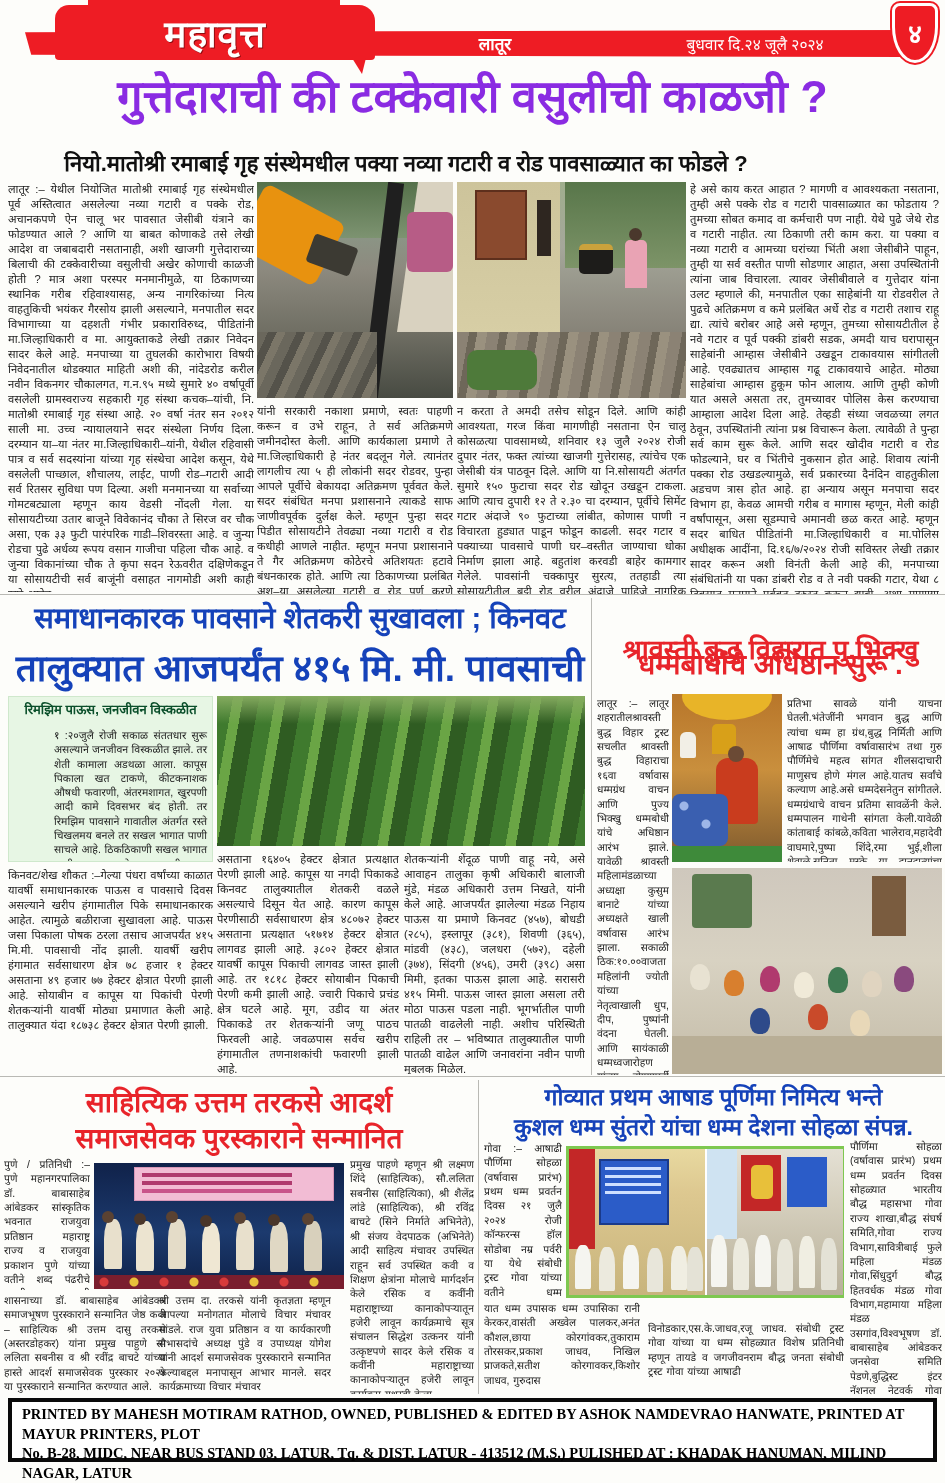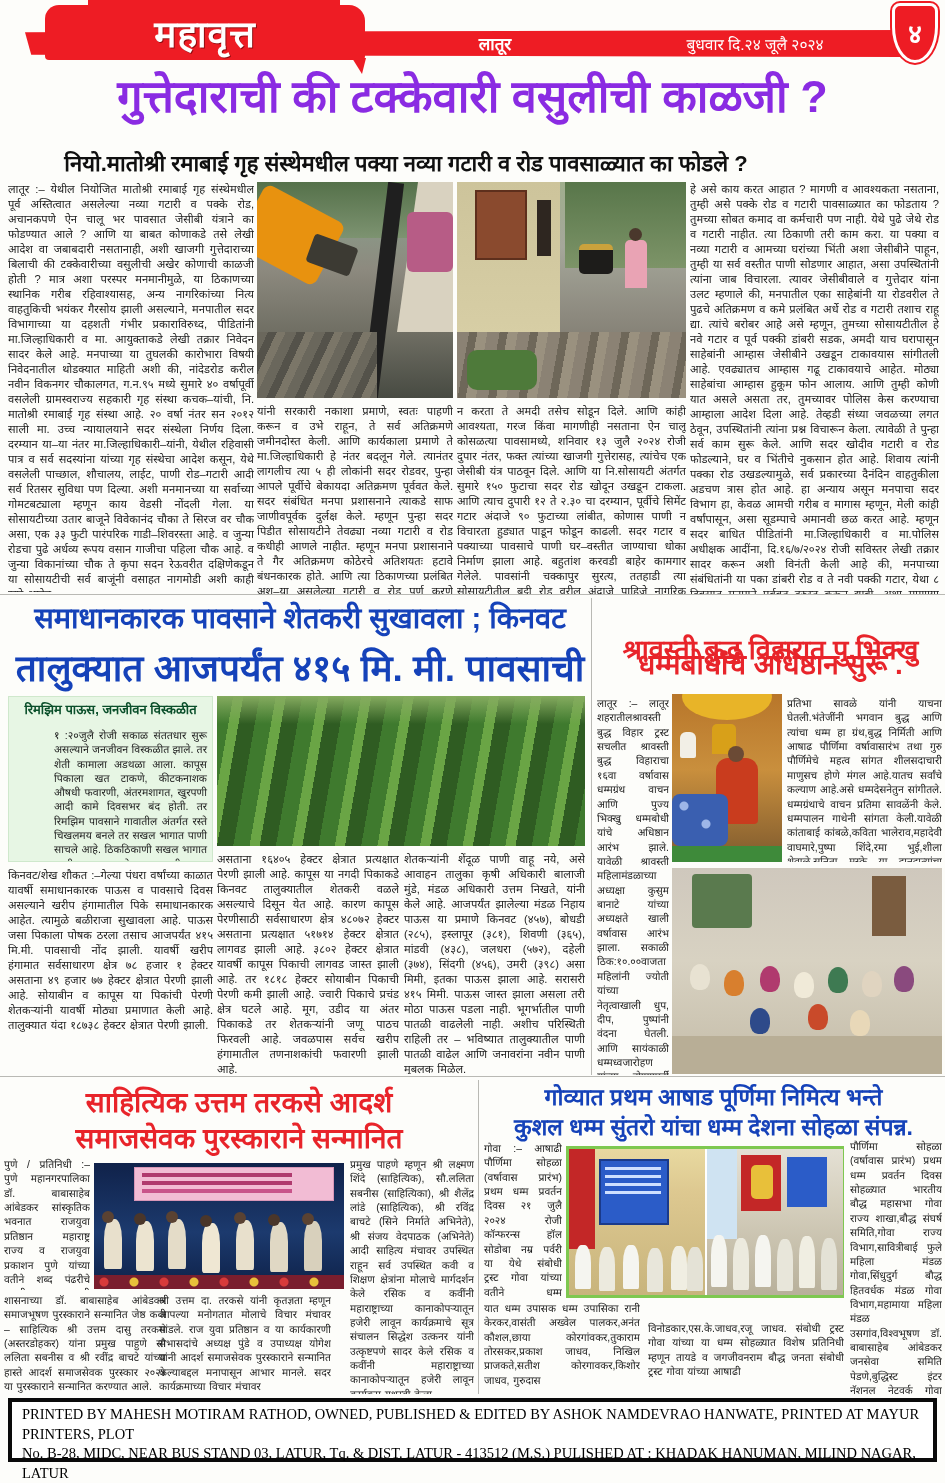--- a/index.html
+++ b/index.html
@@ -18,21 +18,21 @@
   }
   .col-sm { font-size:10.4px; line-height:1.38; }
   .photo { position:absolute; overflow:hidden; background:#888; }
   .rule-h { position:absolute; background:#b9b9b4; height:1px; }
   .rule-v { position:absolute; background:#b9b9b4; width:1px; }
 
   
   #mast-strip { left:88px; top:0; width:252px; height:10px; background:#ee1c24; }
   #mast-ribbon { left:25px; top:30px; width:888px; height:27px; background:#ee1c24;
     clip-path: polygon(0 8%, 100% 0, 99.3% 100%, 0.7% 92%); }
-  #mast-logo { left:45px; top:5px; width:320px; height:55px; background:#ee1c24;
+  #mast-logo { left:55px; top:5px; width:320px; height:55px; background:#ee1c24;
     border-radius: 14px 16px 4px 4px; display:flex; align-items:center; justify-content:center; }
   #mast-logo-text { color:#fff; font-size:37px; font-weight:bold; letter-spacing:1px; text-shadow:1px 1px 0 #8d0c10; }
   #mast-tail { left:352px; top:58px; width:0; height:0;
     border-left:10px solid transparent; border-right:4px solid transparent; border-top:16px solid #ee1c24; }
   #mast-city { left:395px; top:32px; width:200px; color:#fff; font-weight:bold; font-size:17px; text-align:center; }
   #mast-date { left:640px; top:33px; width:230px; color:#fff; font-size:15.5px; text-align:center; }
   #mast-shield { left:892px; top:3px; width:46px; height:60px; background:#ee1c24;
     border:3px solid #fff; box-shadow:0 0 0 2px #ee1c24;
     border-radius:8px 8px 50% 50% / 8px 8px 60% 60%;
     display:flex; align-items:center; justify-content:center; }
@@ -48,21 +48,21 @@
 
   
   #greenbox { left:8px; top:696px; width:205px; height:166px; background:#e7f6e4;
     border:1px solid #cfe8cc; padding:3px 5px; overflow:hidden; }
   #greenbox-title { text-align:center; font-weight:bold; font-size:13px; color:#0a4f2a; margin-bottom:10px; }
   #greenbox-text { font-size:10.6px; line-height:1.35; text-align:justify; color:#1d1d1d;margin-left:40px; }
 
   
   #footer { left:8px; top:1398px; width:929px; height:64px; border:4px solid #0a0a0a;
     background:#fff; padding:3px 10px; font-family:"Liberation Serif", serif;
-    font-weight:normal; font-size:14.5px; line-height:1.35; color:#000; }
+    font-weight:bold; font-size:14.5px; line-height:1.35; color:#000; }
 
   
   .ph-block { position:absolute; }
 </style>
 </head>
 <body>
 
 <div id="page">
 
   <div class="abs" id="mast-strip"></div>

